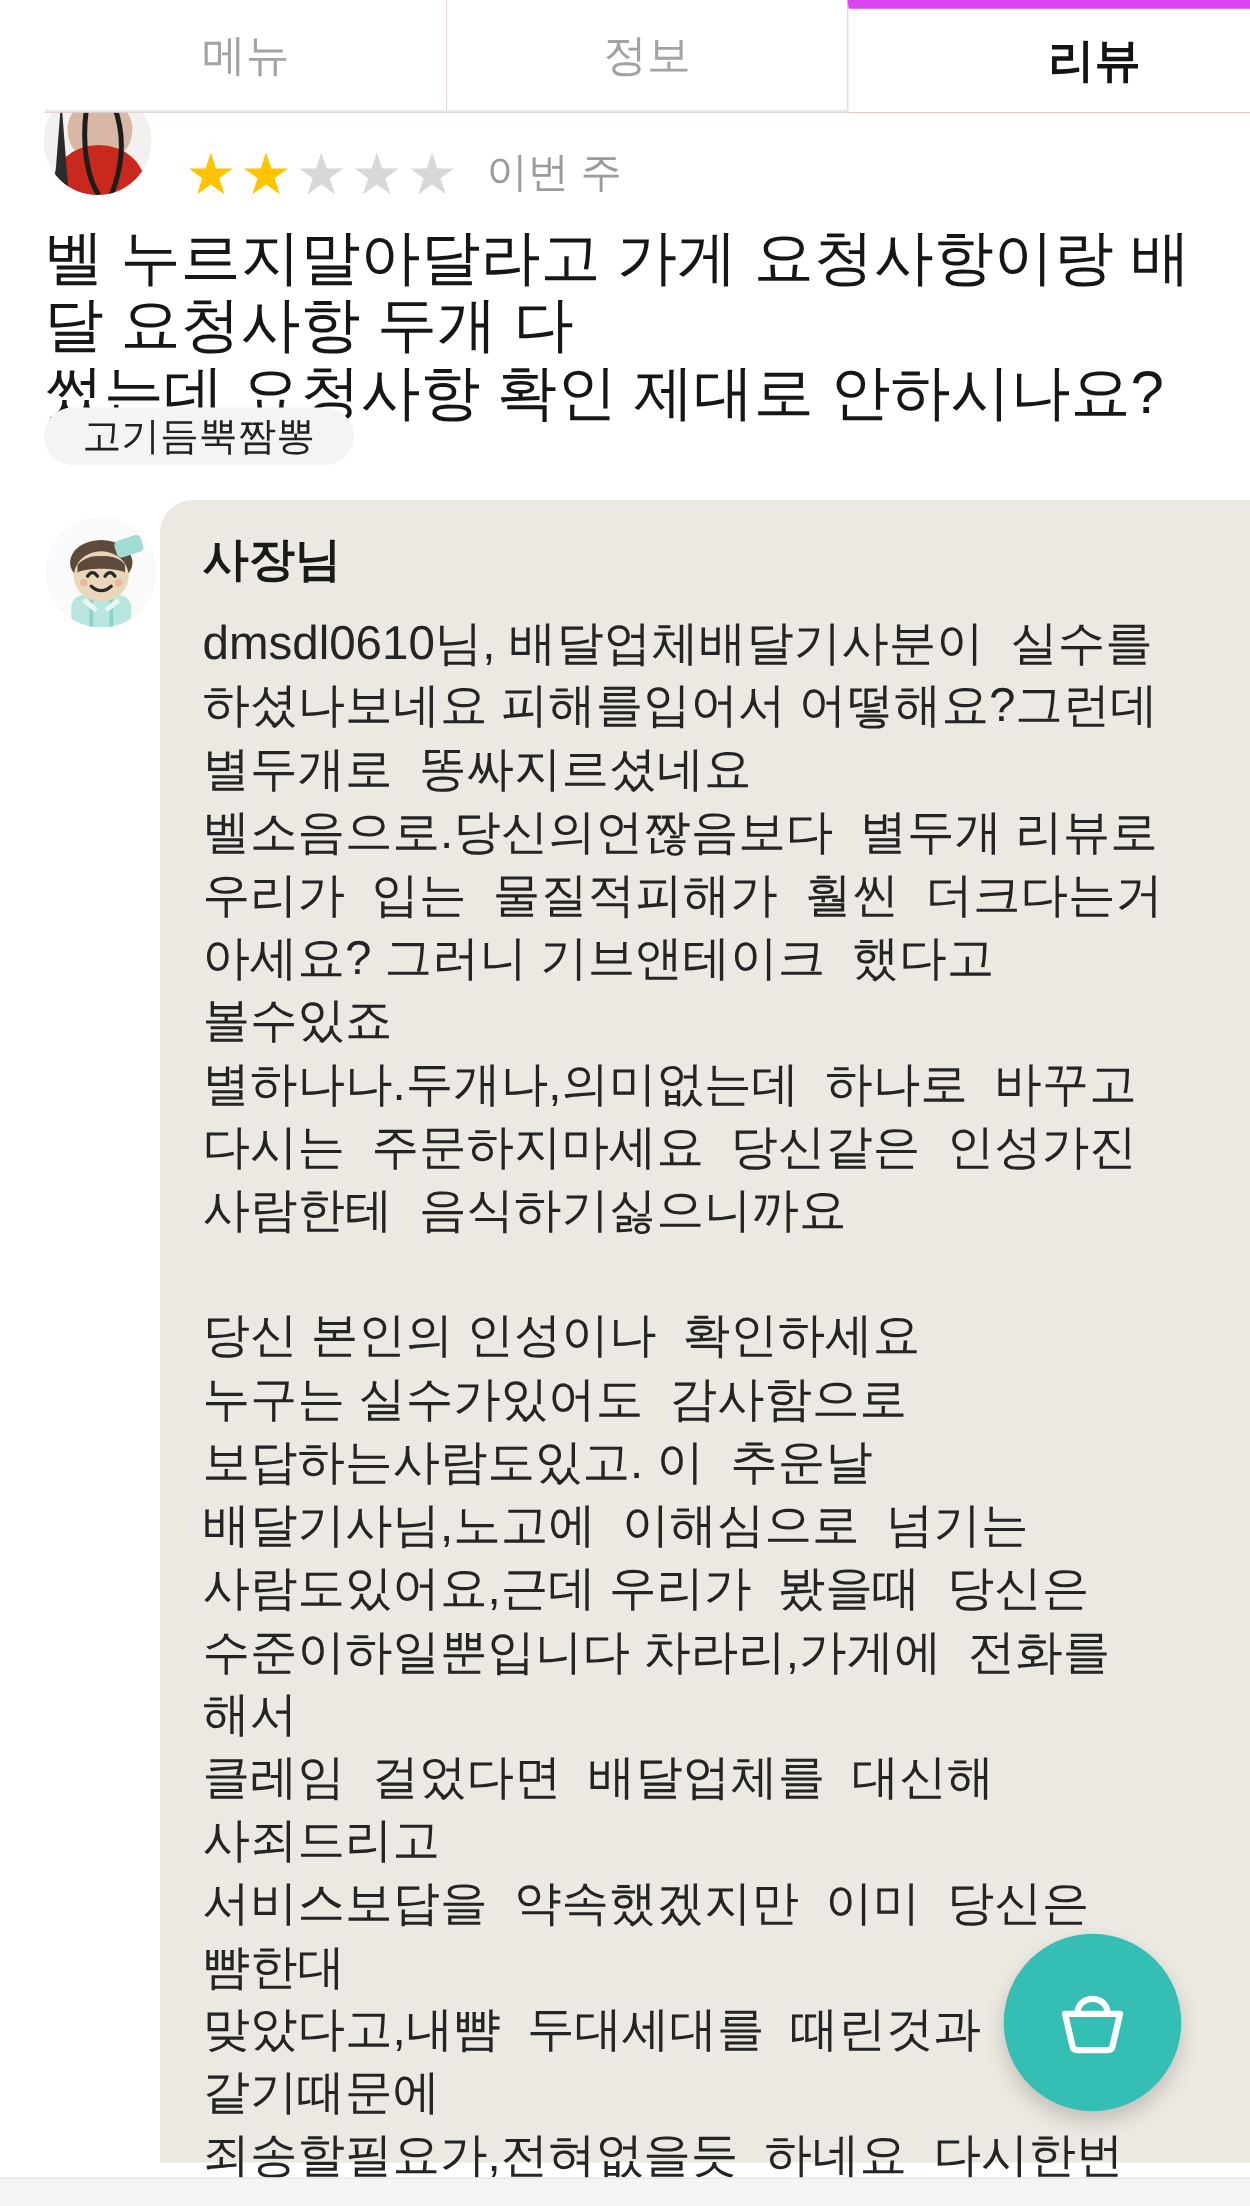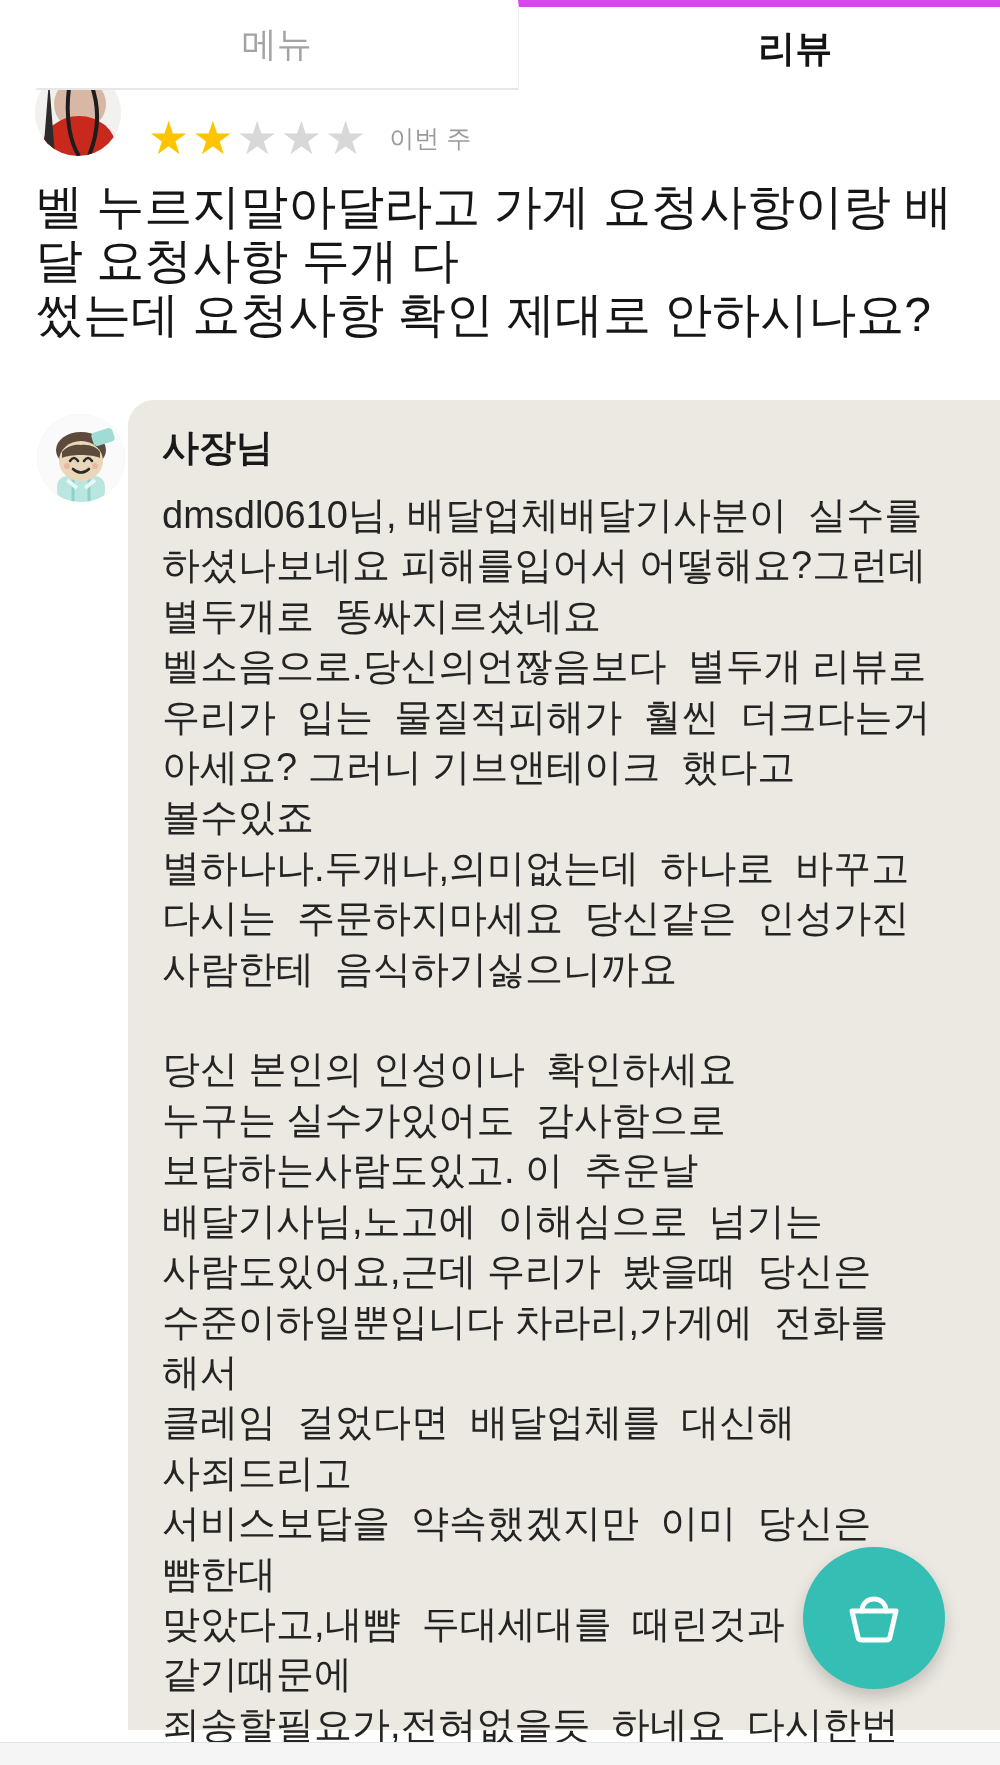--- a/index.html
+++ b/index.html
@@ -20,21 +20,21 @@
        border-bottom:none;border-top:7px solid #d946ef;border-left:1px solid #ededed;
        color:#141414;font-weight:bold;font-size:37px;padding-left:36px;}
 
   
   .avatar-reviewer{position:absolute;left:35px;top:70px;width:86px;height:86px;border-radius:50%;
        overflow:hidden;z-index:1;background:#f3f1ef;}
   .rating-row{position:absolute;left:148px;top:116px;display:flex;align-items:center;z-index:2;}
   .stars{font-size:46px;line-height:44px;letter-spacing:3px;}
   .stars .filled{color:#ffc400;}
   .stars .empty{color:#d8d8d8;}
-  .review-date{margin-left:20px;font-size:25px;color:#9b9b9b;}
+  .review-date{margin-left:20px;font-size:33px;color:#9b9b9b;}
 
   .review-text{position:absolute;left:35px;top:180px;width:935px;
        font-size:48px;line-height:54px;color:#161616;white-space:pre-line;z-index:2;}
 
   .chips{position:absolute;left:35px;top:326px;display:flex;gap:34px;z-index:2;}
   .chip{height:46px;line-height:46px;padding:0 31px;border-radius:23px;background:#f4f4f4;
        color:#222222;font-size:31px;cursor:pointer;}
 
   
   .avatar-owner{position:absolute;left:37px;top:414px;width:88px;height:88px;border-radius:50%;
@@ -67,32 +67,34 @@
       <ellipse cx="45" cy="34" rx="26" ry="26" fill="#d8b7a4"></ellipse>
       <ellipse cx="44" cy="78" rx="37" ry="32" fill="#c9281c"></ellipse>
       <path d="M14 10 L20 86 L8 86 Z" fill="#2b2b2b"></path>
       <path d="M34 18 C30 50 36 74 44 86" stroke="#1d1d1d" stroke-width="4" fill="none"></path>
       <path d="M56 14 C66 40 62 66 54 86" stroke="#1d1d1d" stroke-width="4" fill="none"></path>
     </svg>
   </div>
 
   <div class="tabs">
     <div class="tab">메뉴</div>
+    <div class="tab">정보</div>
     <div class="tab active">리뷰</div>
   </div>
 
   <div class="rating-row">
     <span class="stars"><span class="filled">★★</span><span class="empty">★★★</span></span>
     <span class="review-date">이번 주</span>
   </div>
 
   <div class="review-text">벨 누르지말아달라고 가게 요청사항이랑 배달 요청사항 두개 다
 썼는데 요청사항 확인 제대로 안하시나요?</div>
 
   <div class="chips">
+    <div class="chip">고기듬뿍짬뽕</div>
   </div>
 
   <div class="bubble">
     <div class="reply-header">
       <span class="reply-author">사장님</span>
     </div>
     <div class="reply-text">dmsdl0610님, 배달업체배달기사분이  실수를
 하셨나보네요 피해를입어서 어떻해요?그런데
 별두개로  똥싸지르셨네요
 벨소음으로.당신의언짢음보다  별두개 리뷰로

